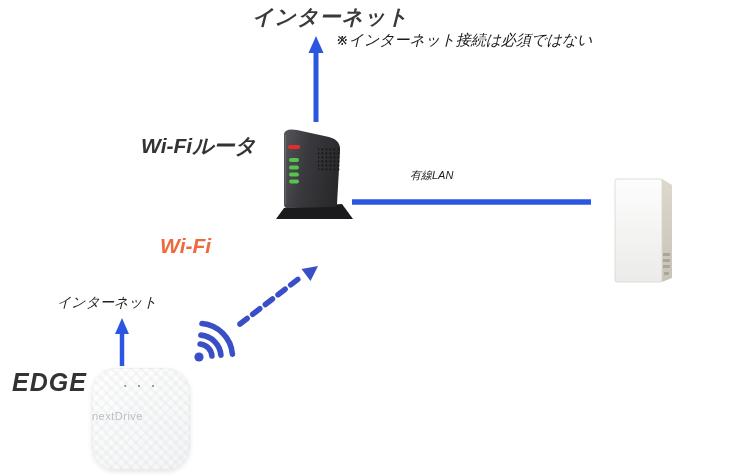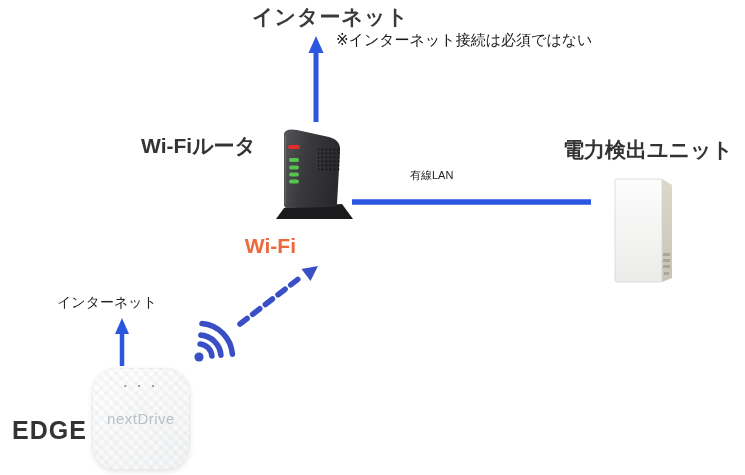--- a/index.html
+++ b/index.html
@@ -3,45 +3,45 @@
 <meta charset="utf-8">
 <style>
   html,body { margin:0; padding:0; background:#ffffff; }
   #stage {
     position:relative; width:745px; height:475px; background:#ffffff;
     font-family:"Liberation Sans","DejaVu Sans",sans-serif; overflow:hidden;
   }
   svg { display:block; }
   #connections { position:absolute; left:0; top:0; z-index:1; }
   .device { position:absolute; z-index:2; }
-  .label { position:absolute; z-index:3; white-space:nowrap; color:#1f1f1f; }
+  .label { position:absolute; z-index:3; white-space:nowrap; color:#1f1f1f;font-style:italic; }
 
   .lbl-internet-top  { left:252px; top:3px;   font-size:21px; font-weight:bold; color:#3a3a3a; letter-spacing:1px; }
   .lbl-note          { left:336px; top:31px;  font-size:15px; color:#1a1a1a; }
   .lbl-router        { left:141px; top:132px; font-size:21px; font-weight:bold; color:#333333; }
   .lbl-power         { left:563px; top:136px; font-size:21px; font-weight:bold; color:#333333; }
   .lbl-lan           { left:410px; top:168px; font-size:11px; color:#222222; }
-  .lbl-wifi          { left:160px; top:233px; width:136px; text-align:right; font-size:21px;
+  .lbl-wifi          { left:160px; top:233px; width:136px; text-align:left; font-size:21px;
                        font-weight:bold; color:#ed6a3c; line-height:26px; }
   .lbl-internet-small{ left:57px;  top:294px; font-size:14px; color:#222222; }
-  .lbl-edge          { left:12px;  top:368px; font-size:25px; font-weight:bold; color:#333333; letter-spacing:1px;margin-top:48px; }
+  .lbl-edge          { left:12px;  top:368px; font-size:25px; font-weight:bold; color:#333333; letter-spacing:1px; }
 
   
   .edge-device {
     left:92px; top:368px; width:98px; height:102px; border-radius:24px;
     background:
       repeating-linear-gradient(45deg,  rgba(120,130,140,0.05) 0 3px, rgba(255,255,255,0) 3px 7px),
       repeating-linear-gradient(-45deg, rgba(120,130,140,0.04) 0 3px, rgba(255,255,255,0) 3px 7px),
       linear-gradient(145deg,#ffffff 0%,#f4f5f6 100%);
     box-shadow: 0 2px 5px rgba(0,0,0,0.10), inset 0 0 0 1px rgba(0,0,0,0.035);
   }
   .edge-dots  { position:absolute; left:0; right:0; top:10px; text-align:center;
                 color:#8f969c; font-size:13px; font-weight:bold; letter-spacing:3px; }
-  .edge-brand { position:absolute; left:0; right:0; top:42px; text-align:center;
-                color:#b9bfc6; font-size:15px; letter-spacing:0.5px; }
+  .edge-brand { position:absolute; left:0; right:0; top:42px; 
+                color:#b9bfc6; font-size:11px; letter-spacing:0.5px; }
 
   .router-svg { left:273px; top:124px; }
   .power-svg  { left:612px; top:175px; }
 </style>
 </head>
 <body>
 
 <div id="stage">
 
   <svg id="connections" width="745" height="475" viewBox="0 0 745 475">
@@ -67,21 +67,20 @@
       <circle cx="199" cy="357" r="4.6" fill="#3a4fc6" stroke="none"></circle>
       <path d="M 200.1,344.0 A 13,13 0 0 1 211.9,355.9"></path>
       <path d="M 200.9,335.1 A 22,22 0 0 1 220.9,355.1"></path>
       <path d="M 202.0,323.5 A 33.5,33.5 0 0 1 232.4,354.1"></path>
     </g>
   </svg>
 
   <div class="label lbl-internet-top">インターネット</div>
   <div class="label lbl-note">※インターネット接続は必須ではない</div>
   <div class="label lbl-router">Wi-Fiルータ</div>
-  <div class="label lbl-power">電力検出ユニット</div>
   <div class="label lbl-lan">有線LAN</div>
   <div class="label lbl-wifi">
     <div>Wi-Fi</div>
   </div>
   <div class="label lbl-internet-small">インターネット</div>
   <div class="label lbl-edge">EDGE</div>
 
   <svg class="device router-svg" width="84" height="102" viewBox="0 0 84 102">
     <defs>
       <linearGradient id="routerGrad" x1="0" y1="0" x2="1" y2="0.25">

